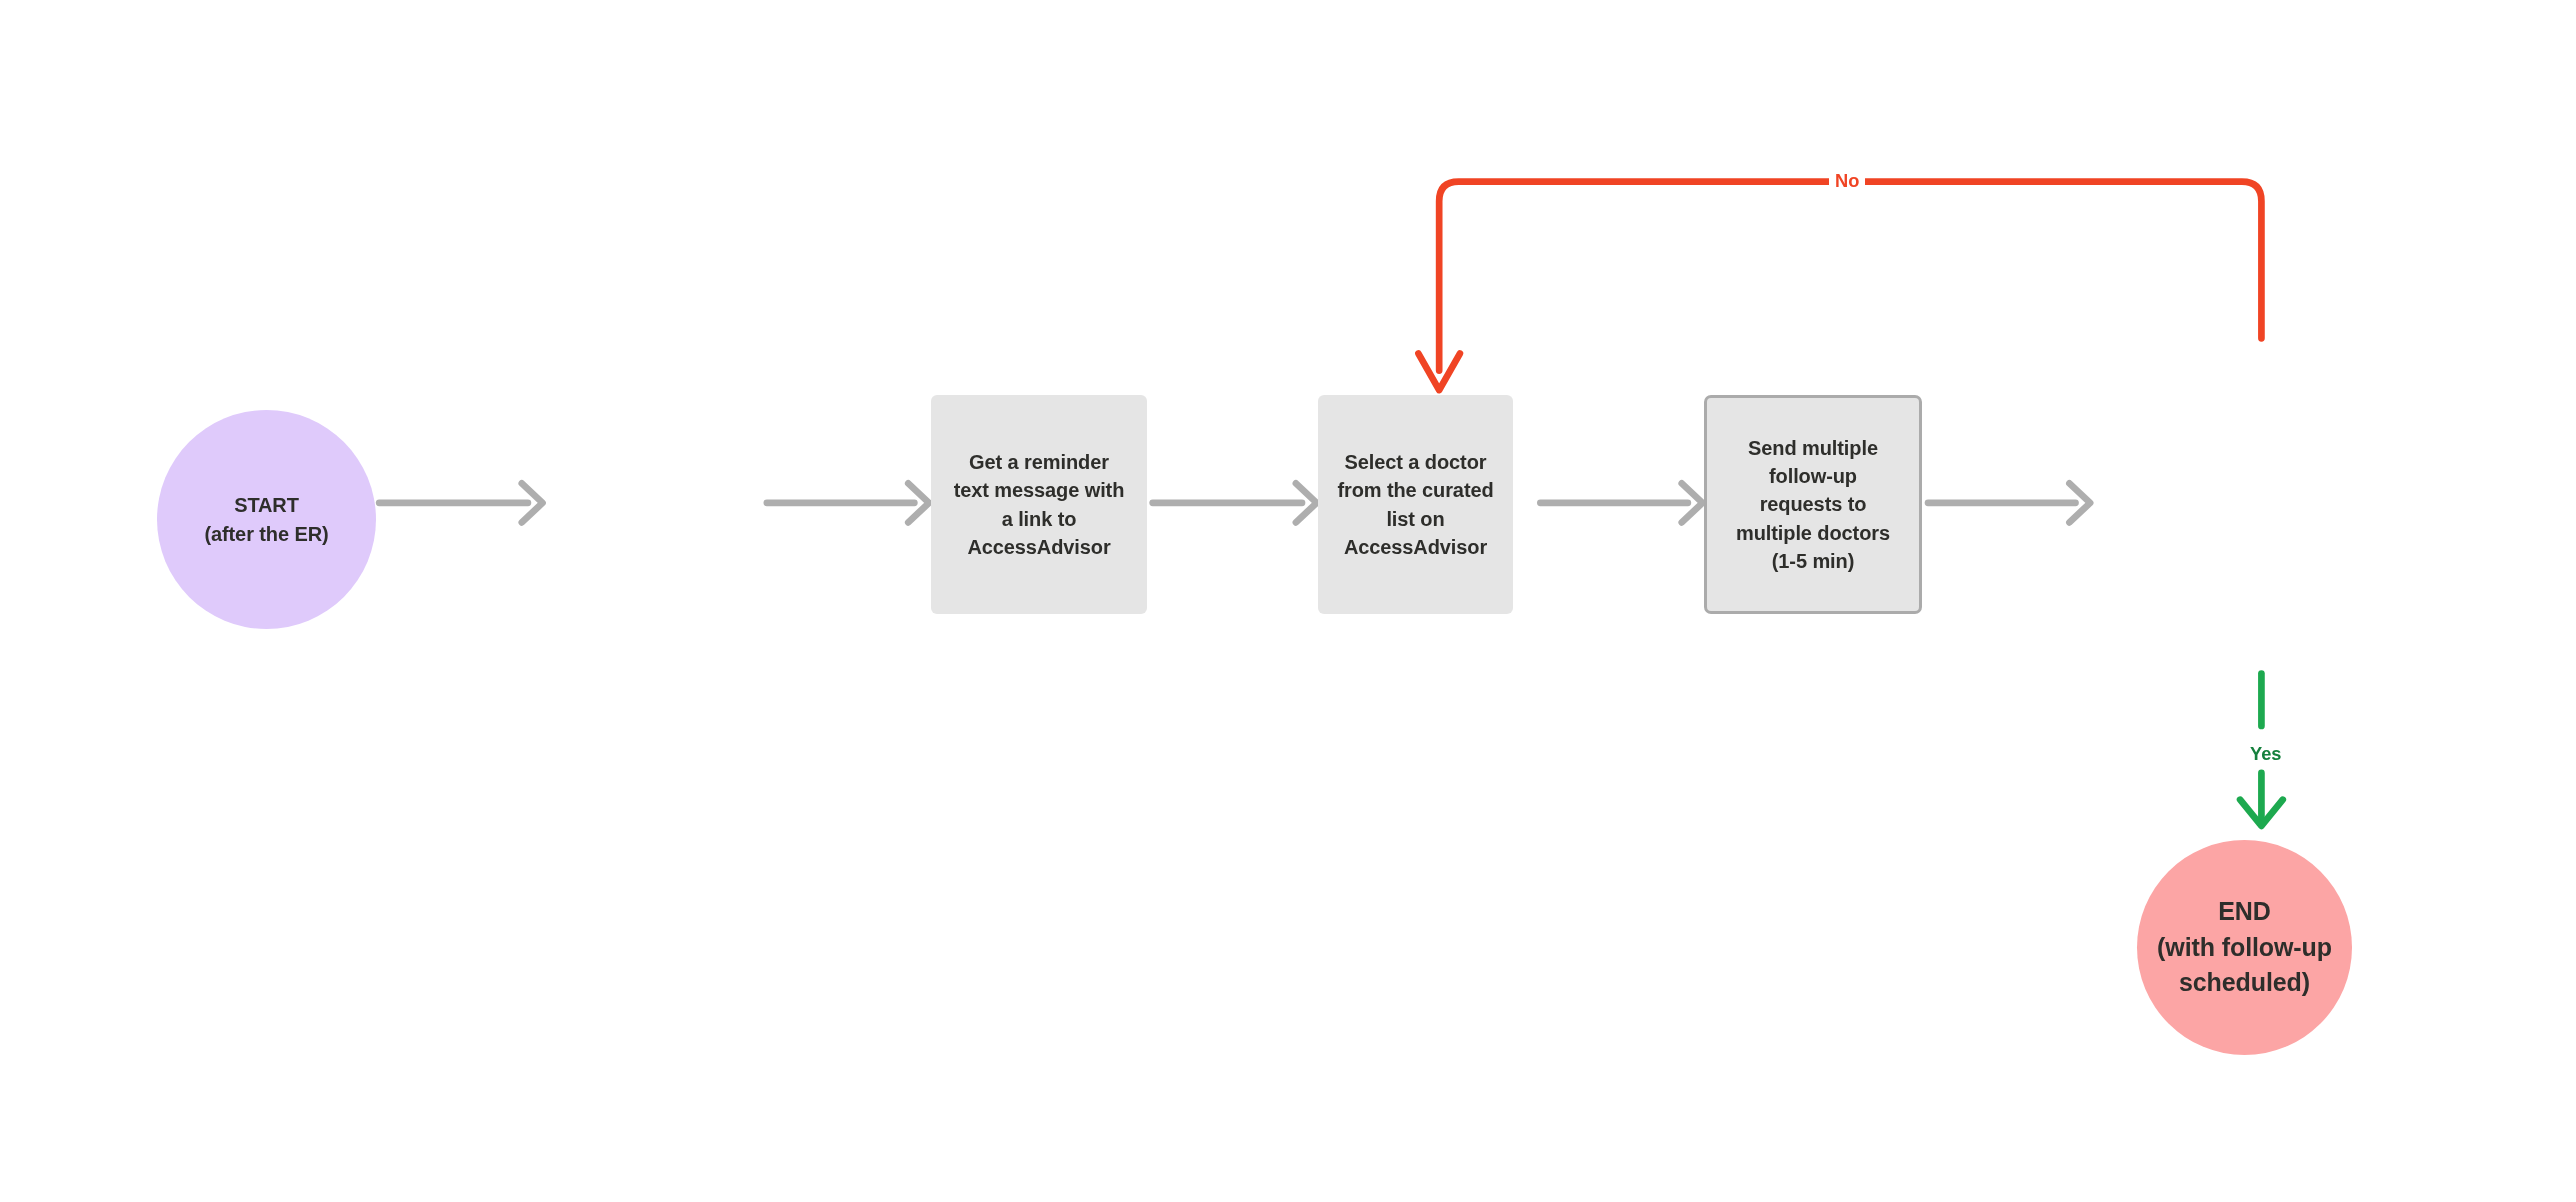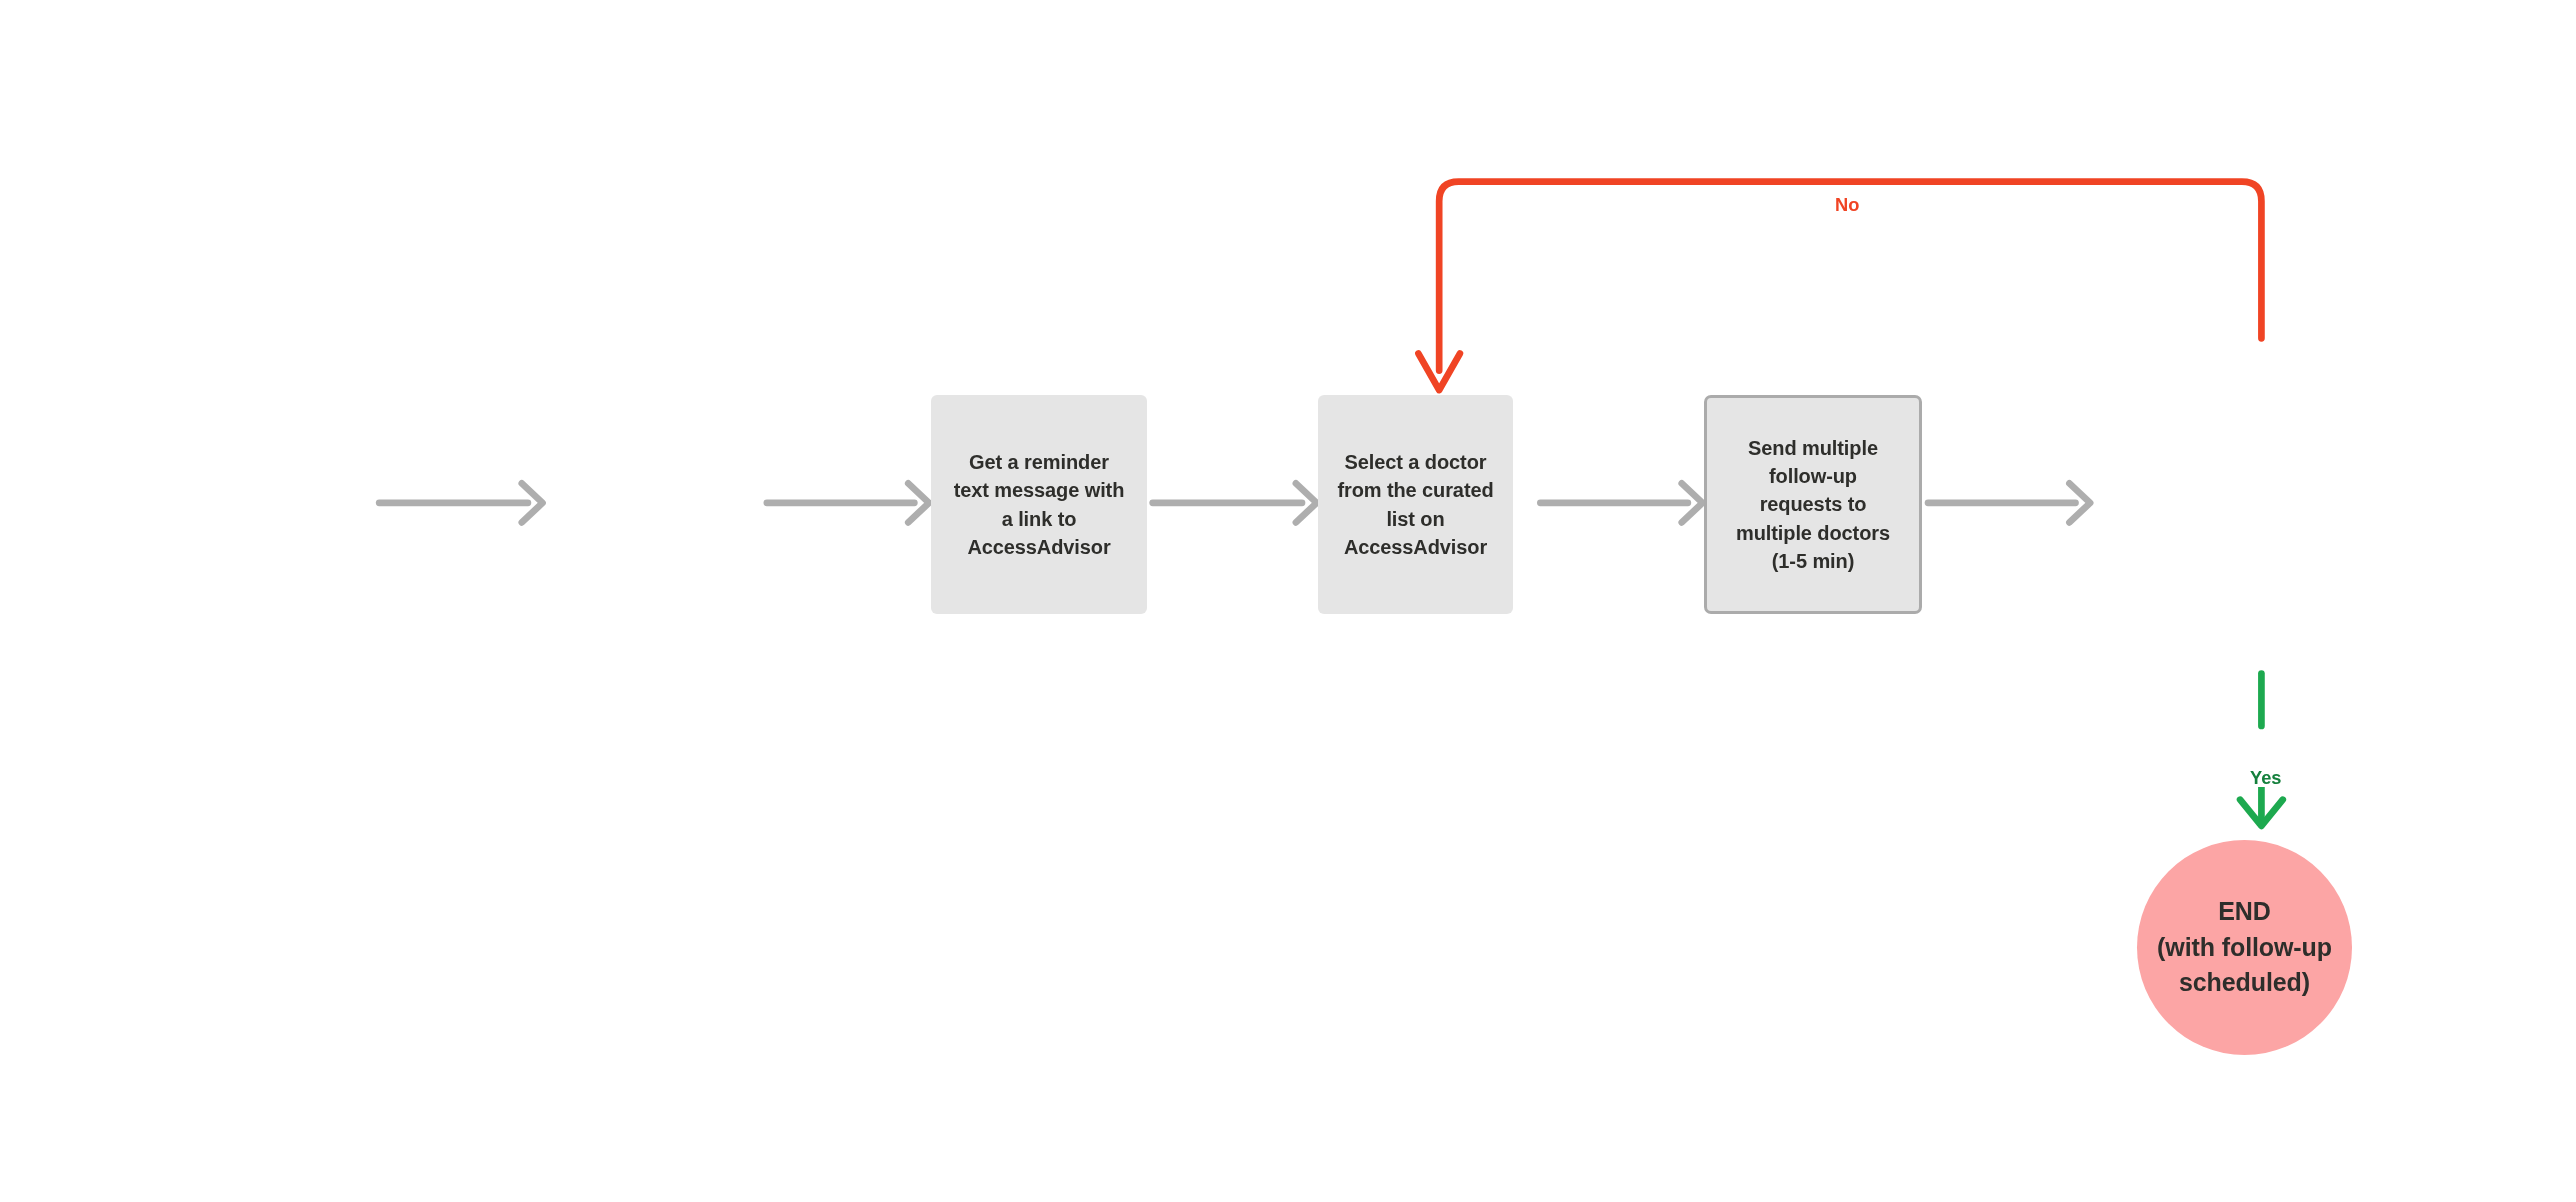--- a/index.html
+++ b/index.html
@@ -120,21 +120,20 @@
     z-index: 2;
   }
   .edge-label {
     position: absolute;
     font-weight: bold;
     font-size: 18.3px;
     letter-spacing: -0.1px;
     background: #ffffff;
     padding: 0 6.1px;
     line-height: 1;
-    margin-top: 24px;
   }
   .label-no {
     color: #F04424;
     left: 1829px;
     top: 172px;
   }
   .label-yes {
     color: #15803d;
     left: 2244px;
     top: 745px;
@@ -177,20 +176,24 @@
       <polyline points="2327,580 2361,640 2395,580" fill="none" stroke="#F04424" stroke-width="11" stroke-linecap="round" stroke-linejoin="round"></polyline>
     </g>
 
     <g>
       <line x1="3710" y1="1105" x2="3710" y2="1191" stroke="#1DA94F" stroke-width="11" stroke-linecap="round"></line>
       <line x1="3710" y1="1268" x2="3710" y2="1348" stroke="#1DA94F" stroke-width="11" stroke-linecap="round"></line>
       <polyline points="3675,1312 3710,1355 3745,1312" fill="none" stroke="#1DA94F" stroke-width="11" stroke-linecap="round" stroke-linejoin="round"></polyline>
     </g>
   </svg>
 
+  <div class="node circle node-start">
+    <span class="node-label">START
+(after the ER)</span>
+  </div>
 
 
   <div class="node box node-reminder">
     <span class="node-label">Get a reminder
 text message with
 a link to
 AccessAdvisor</span>
   </div>
 
   <div class="node box node-select">

